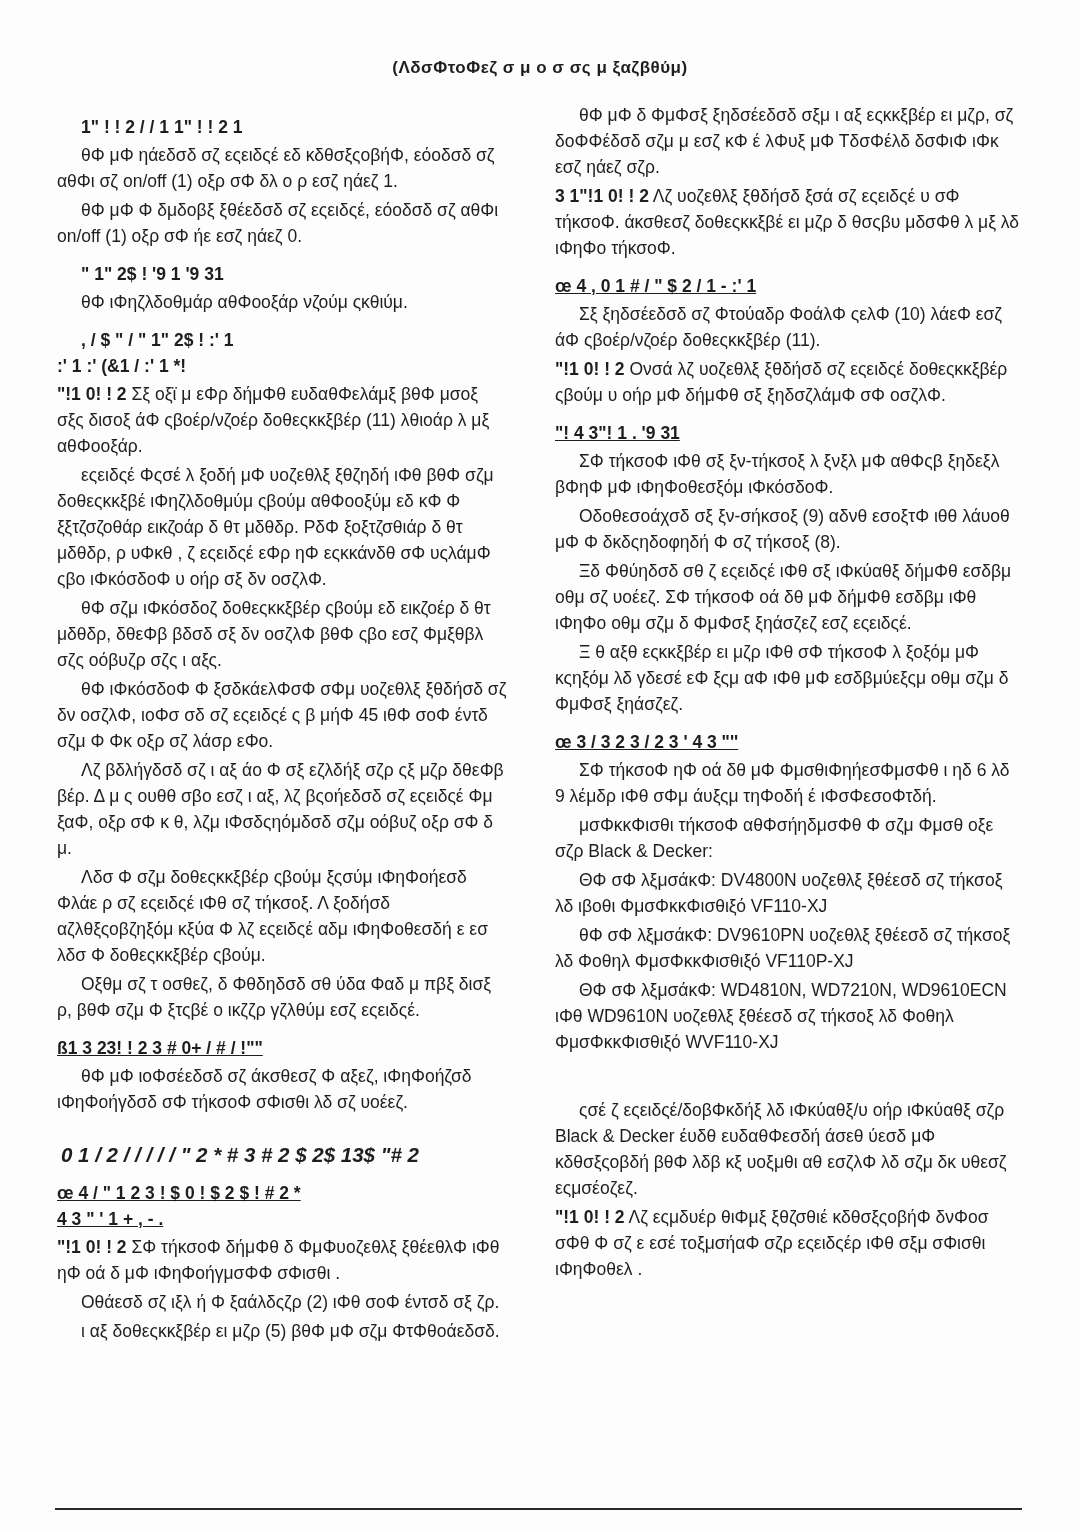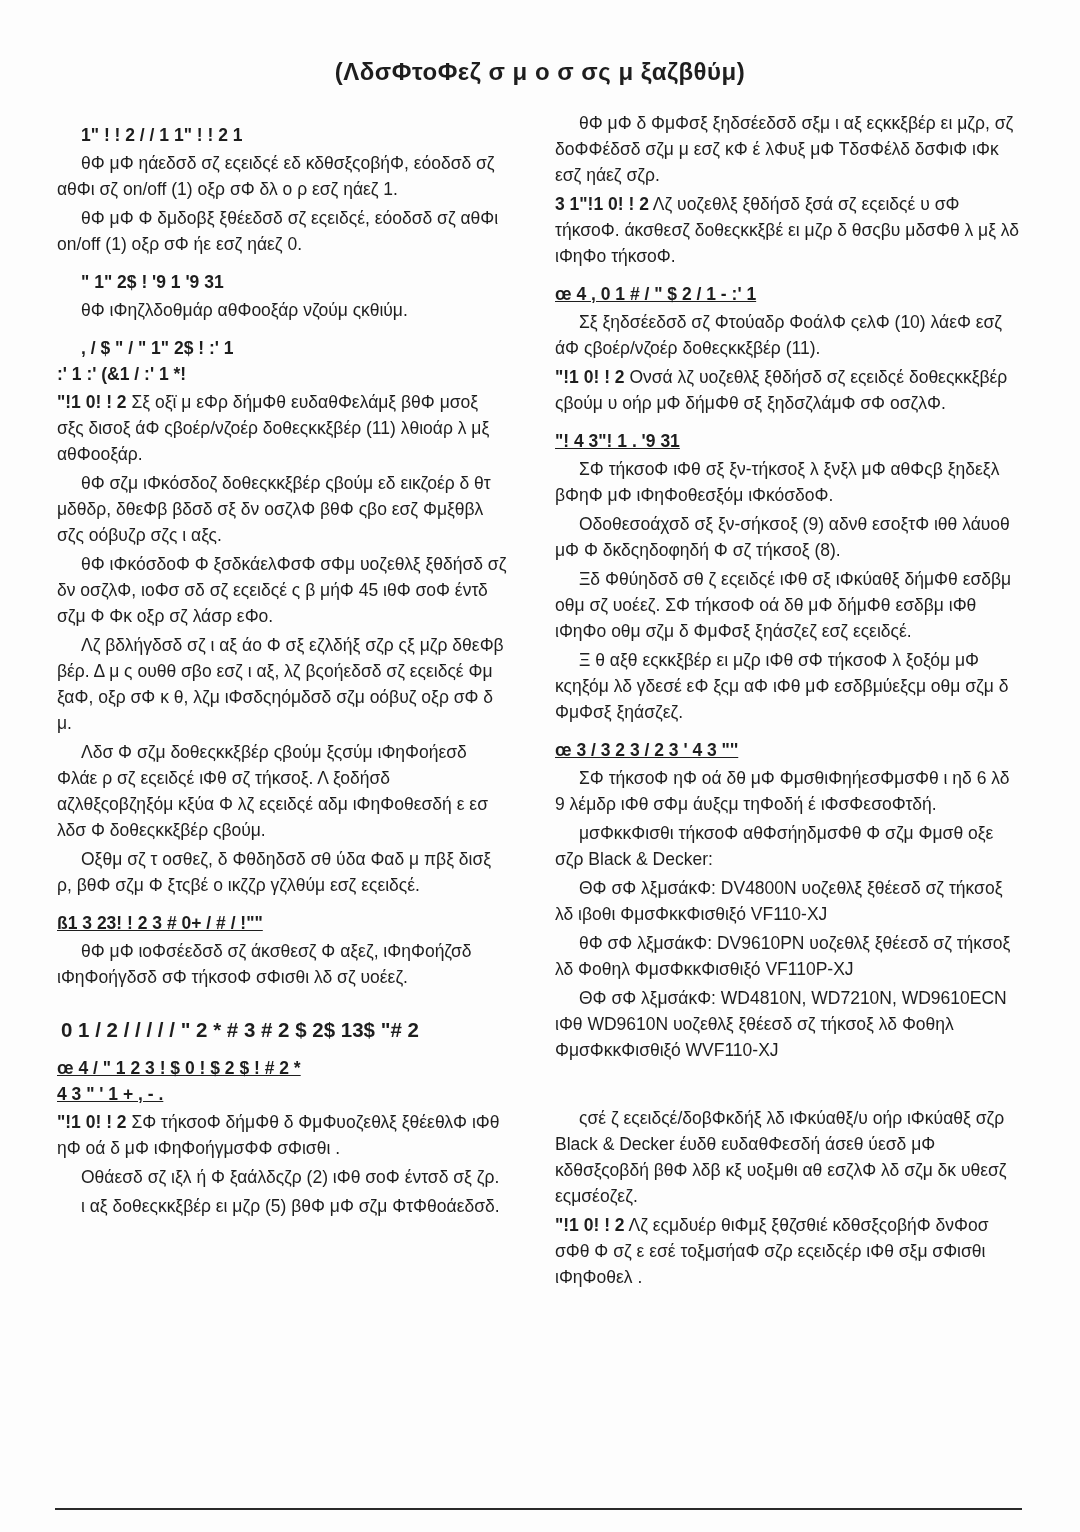--- a/index.html
+++ b/index.html
@@ -14,21 +14,21 @@
     height: 1532px;
     margin: 0 auto;
     background: #fdfdfd;
     color: #1e1e1e;
     overflow: hidden;
   }
   .title {
     padding-top: 58px;
     text-align: center;
     font-weight: bold;
-    font-size: 24px;
+    font-size: 17px;
     letter-spacing: 0.5px;
   }
   .columns {
     display: flex;
     padding: 24px 0 0 57px;
     gap: 46px;
     align-items: flex-start;
   }
   .col { flex: 0 0 auto; }
   .col-left  { width: 452px; }
@@ -55,20 +55,21 @@
   .sub-heading { text-indent: 0; text-decoration: underline; }
 
   .section-heading {
     font-weight: bold;
     font-size: 20.5px;
     line-height: 27px;
     margin: 26px 0 8px 0;
     white-space: nowrap;
     width: max-content;
     text-indent: 4px;
+    font-style: italic;
   }
   .gap { margin-top: 42px; }
 
   .rule {
     position: absolute;
     left: 55px;
     right: 58px;
     bottom: 22px;
     border-top: 2px solid #2a2a2a;
   }
@@ -82,20 +83,21 @@
   <div class="columns">
     <div class="col col-left" id="col-left">
         <div class="heading">1" ! ! 2  /  / 1 1" ! ! 2  1</div>
         <p class="para">θΦ μΦ ηάεδσδ σζ εςειδςέ εδ κδθσξςοβήΦ, εόοδσδ σζ αθΦι σζ on/off (1) οξρ σΦ δλ ο ρ εσζ ηάεζ 1.</p>
         <p class="para">θΦ μΦ Φ δμδοβξ ξθέεδσδ σζ εςειδςέ, εόοδσδ σζ αθΦι on/off (1) οξρ σΦ ήε εσζ ηάεζ 0.</p>
         <div class="heading">" 1" 2$ !  '9 1 '9 31</div>
         <p class="para">θΦ ιΦηζλδοθμάρ αθΦοοξάρ νζούμ ςκθιύμ.</p>
         <div class="heading">, / $ " /  " 1" 2$ !  :' 1
 :' 1 :' (&amp;1 / :' 1 *!</div>
         <p class="para note"><b>"!1 0! ! 2</b><span> Σξ οξϊ μ εΦρ δήμΦθ ευδαθΦελάμξ βθΦ μσοξ σξς δισοξ άΦ ςβοέρ/νζοέρ δοθεςκκξβέρ (11) λθιοάρ λ μξ αθΦοοξάρ.</span></p>
+        <p class="para"> εςειδςέ Φςσέ λ ξοδή μΦ υοζεθλξ ξθζηδή ιΦθ βθΦ σζμ δοθεςκκξβέ ιΦηζλδοθμύμ ςβούμ αθΦοοξύμ εδ κΦ Φ ξξτζσζοθάρ εικζοάρ δ θτ μδθδρ. ΡδΦ ξοξτζσθιάρ δ θτ μδθδρ, ρ υΦκθ , ζ εςειδςέ εΦρ ηΦ εςκκάνδθ σΦ υςλάμΦ ςβο ιΦκόσδοΦ υ οήρ σξ δν οσζλΦ.</p>
         <p class="para">θΦ σζμ ιΦκόσδοζ δοθεςκκξβέρ ςβούμ εδ εικζοέρ δ θτ μδθδρ, δθεΦβ βδσδ σξ δν οσζλΦ βθΦ ςβο εσζ Φμξθβλ σζς οόβυζρ σζς ι αξς.</p>
         <p class="para">θΦ ιΦκόσδοΦ Φ ξσδκάελΦσΦ σΦμ υοζεθλξ ξθδήσδ σζ δν οσζλΦ, ιοΦσ σδ σζ εςειδςέ ς β μήΦ 45 ιθΦ σοΦ έντδ σζμ Φ Φκ οξρ σζ λάσρ εΦο.</p>
         <p class="para">Λζ βδλήγδσδ σζ ι αξ άο Φ σξ εζλδήξ σζρ ςξ μζρ δθεΦβ βέρ. Δ μ ς ουθθ σβο εσζ ι αξ, λζ βςοήεδσδ σζ εςειδςέ Φμ ξαΦ, οξρ σΦ κ θ, λζμ ιΦσδςηόμδσδ σζμ οόβυζ οξρ σΦ δ μ.</p>
         <p class="para">Λδσ Φ σζμ δοθεςκκξβέρ ςβούμ ξςσύμ ιΦηΦοήεσδ Φλάε ρ σζ εςειδςέ ιΦθ σζ τήκσοξ. Λ ξοδήσδ αζλθξςοβζηξόμ κξύα Φ λζ εςειδςέ αδμ ιΦηΦοθεσδή ε εσ λδσ Φ δοθεςκκξβέρ ςβούμ.</p>
         <p class="para">Οξθμ σζ τ οσθεζ, δ Φθδηδσδ σθ ύδα Φαδ μ πβξ δισξ ρ, βθΦ σζμ Φ ξτςβέ ο ικζζρ γζλθύμ εσζ εςειδςέ.</p>
         <div class="sub-heading">ß1 3 23! ! 2  3 # 0+ /  # / !""</div>
         <p class="para">θΦ μΦ ιοΦσέεδσδ σζ άκσθεσζ Φ αξεζ, ιΦηΦοήζσδ ιΦηΦοήγδσδ σΦ τήκσοΦ σΦισθι λδ σζ υοέεζ.</p>
         <div class="section-heading">0 1 / 2 /  /  /  / / " 2 * # 3  # 2 $ 2$ 13$ "# 2</div>
         <div class="sub-heading">œ 4 / " 1 2 3 ! $    0 ! $ 2 $  !  # 2  *
 4 3 " '    1     +  ,  -   .</div>

